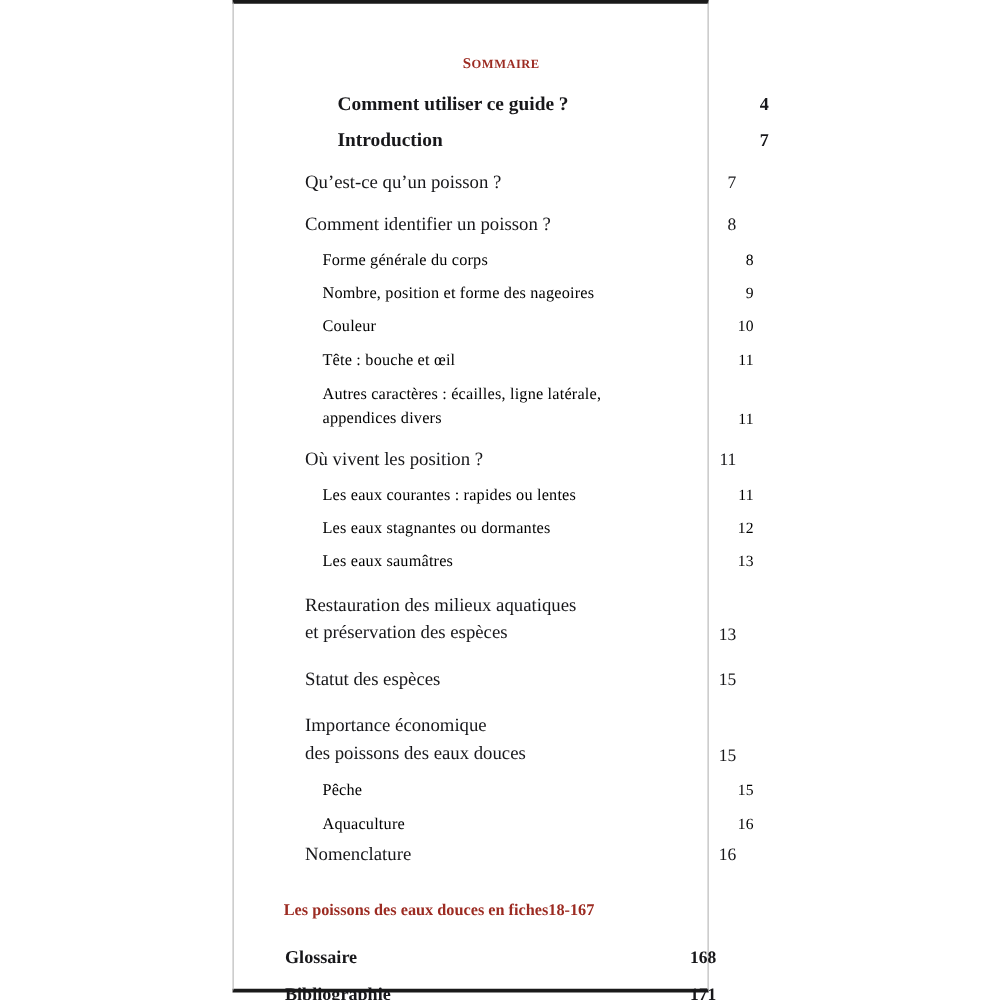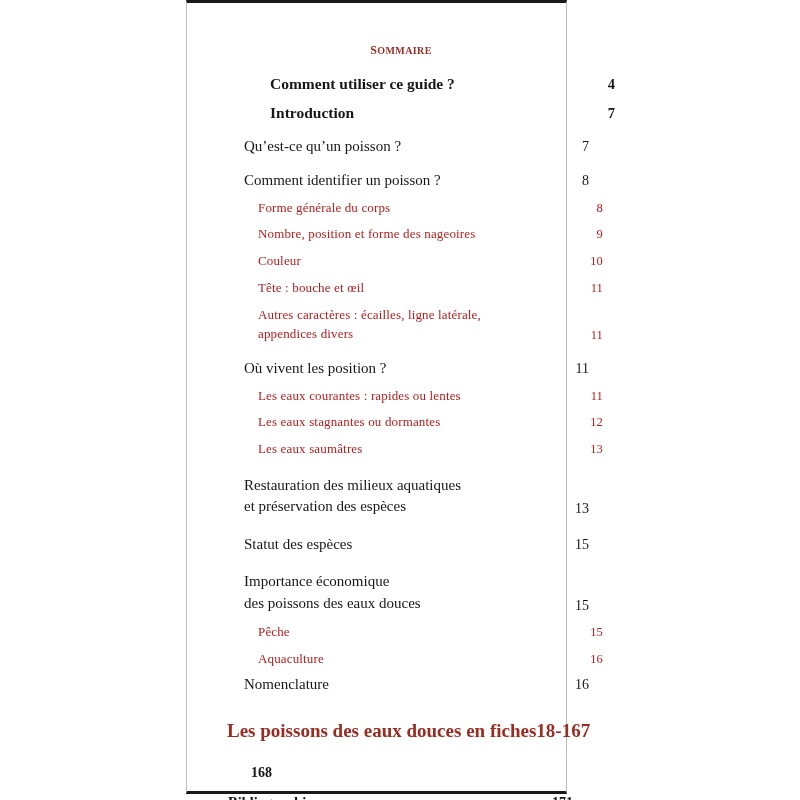--- a/index.html
+++ b/index.html
@@ -87,35 +87,35 @@
     margin-top: 15px;
     line-height: 1.2;
     padding-left: 17px;
   }
   .lvl2 .num { font-size: 14px; }
 
   
   .lvl3 {
     font-size: 13px;
     font-weight: normal;
-    color: #b91c1c;
+    color: #000000;
     margin-top: 10px;
     line-height: 1.25;
     padding-left: 31px;
     letter-spacing: 0.15px;
   }
   .lvl3 .num { font-size: 12.5px; }
 
   
   .row.multiline { align-items: flex-end; }
   .row.multiline .label { line-height: 1.45; }
 
   
   .feature {
-    font-size: 19px;
+    font-size: 13px;
     font-weight: bold;
     color: #9c2b22;
     margin-top: 27px;
     line-height: 1.2;
     padding-left: 0px;
     display: flex;
     align-items: baseline;
   }
   .feature .label { flex: 0 0 auto; }
   .feature .num {
@@ -253,20 +253,21 @@
         <span class="label">Nomenclature</span>
         <span class="num">16</span>
       </div>
 
       <div class="feature">
         <span class="label">Les poissons des eaux douces en fiches</span>
         <span class="num">18-167</span>
       </div>
 
       <div class="row back first">
+        <span class="label">Glossaire</span>
         <span class="num">168</span>
       </div>
 
       <div class="row back">
         <span class="label">Bibliographie</span>
         <span class="num">171</span>
       </div>
 
     </div>
   </div>

